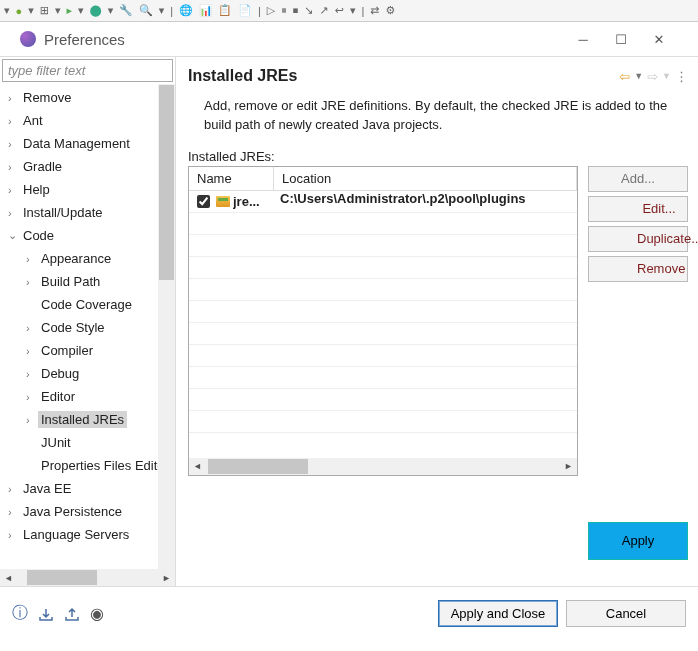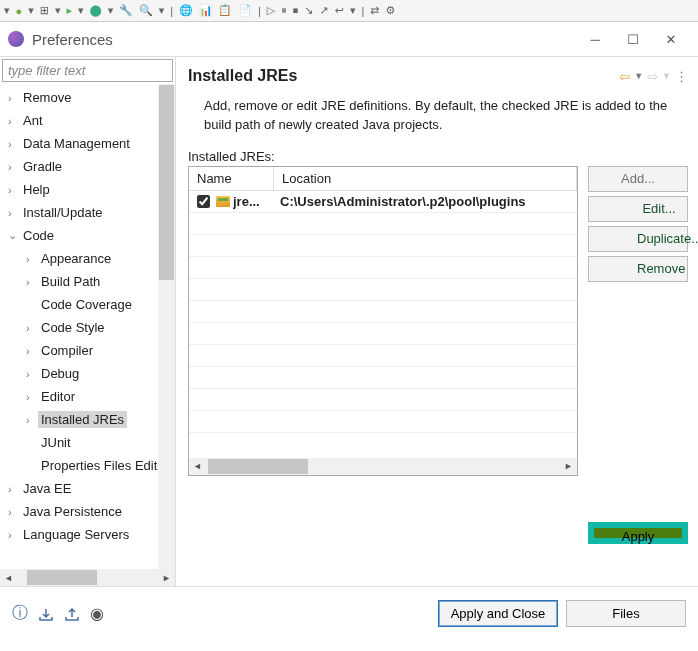--- a/index.html
+++ b/index.html
@@ -1,21 +1,21 @@
 <!DOCTYPE html>
 <html><head>
 <meta charset="utf-8">
 <style>
 * { box-sizing: border-box; font-family: "Segoe UI", Tahoma, sans-serif; font-size: 13px; }
 body { margin: 0; background: #fff; color: #222; width: 698px; height: 651px; overflow: hidden; }
 
 .toolbar { height: 22px; background: #f5f5f5; border-bottom: 1px solid #ccc; display: flex; align-items: center; padding: 0 4px; gap: 6px; }
 .toolbar span { color: #666; font-size: 11px; }
 
-.titlebar { height: 34px; display: flex; align-items: center; padding: 0 8px; }
+.titlebar { height: 34px; display: flex; align-items: center; padding: 0 20px; }
 .titlebar .app-icon { width: 16px; height: 16px; background: radial-gradient(circle at 30% 30%, #a6c, #55a); border-radius: 50%; margin-right: 8px; }
 .titlebar .title { color: #555; font-size: 15px; flex: 1; }
 .titlebar .winbtn { width: 38px; height: 28px; display: flex; align-items: center; justify-content: center; color: #555; }
 
 .dialog-body { display: flex; height: 530px; border-top: 1px solid #ddd; }
 
 .left-pane { width: 176px; border-right: 1px solid #ddd; display: flex; flex-direction: column; }
 .filter { border: 1px solid #aaa; margin: 2px; padding: 3px 5px; color: #888; font-style: italic; }
 .tree-wrap { flex: 1; overflow: hidden; position: relative; }
 .tree { font-size: 13px; color: #222; padding: 2px 0 0 4px; }
@@ -38,36 +38,36 @@
 .nav-icons .back { color: #e0a030; }
 .desc { margin: 12px 0 14px 16px; line-height: 1.45; }
 .table-label { margin-bottom: 2px; }
 .mid-row { display: flex; gap: 10px; }
 .table { border: 1px solid #aaa; flex: 1; height: 310px; display: flex; flex-direction: column; }
 .thead { display: flex; background: #fff; }
 .th { border-right: 1px solid #ddd; border-bottom: 1px solid #ddd; padding: 4px 8px; font-weight: 400; }
 .th.name { width: 85px; }
 .th.loc { flex: 1; }
 .tbody { flex: 1; overflow: hidden; }
-.trow { display: flex; height: 22px; align-items: center; border-bottom: 1px solid #eee; }
+.trow { display: flex; height: 22px; border-bottom: 1px solid #eee; }
 .td.name { width: 85px; display: flex; align-items: center; padding-left: 4px; gap: 3px; overflow: hidden; }
 .td.name .txt { font-weight: 600; white-space: nowrap; overflow: hidden; text-overflow: clip; }
 .td.loc { flex: 1; padding-left: 6px; font-weight: 600; white-space: nowrap; overflow: hidden; }
 .jre-icon { width: 14px; height: 11px; background: linear-gradient(#f4c350,#e09820); border-radius: 1px; display: inline-block; position: relative; }
 .jre-icon::after { content: ""; position: absolute; left: 2px; top: 2px; width: 10px; height: 3px; background: #6a4; }
 .table-hscroll { height: 17px; background: #f0f0f0; display: flex; align-items: center; }
 .table-hscroll .arrow { width: 17px; text-align: center; color: #555; font-size: 9px; }
 .table-hthumb { height: 15px; width: 100px; background: #c6c6c6; margin-left: 2px; }
 
 .side-buttons { width: 100px; display: flex; flex-direction: column; gap: 4px; }
 .side-buttons button { height: 26px; background: #f3f3f3; border: 1px solid #bbb; color: #737373; }
-.side-buttons button:disabled { color: #14532d; padding-left: 48px; }
+.side-buttons button:disabled { color: #7f1d1d; padding-left: 48px; }
 
 .apply-row { display: flex; justify-content: flex-end; margin-top: 46px; }
-.apply-row button { width: 100px; height: 22px; background: #4d7c0f; border: 6px solid #14b8a6; }
+.apply-row button { width: 100px; height: 38px; background: #0ea5e9; border: 1px solid #14b8a6; }
 
 .bottom-bar { border-top: 1px solid #ddd; height: 54px; display: flex; align-items: center; padding: 0 12px; }
 .help-icons { display: flex; gap: 10px; color: #4a6fa5; align-items: center; }
 .help-icons span { font-size: 16px; }
 .bottom-bar .spacer { flex: 1; }
 .bottom-bar button { width: 120px; height: 27px; background: #f3f3f3; border: 1px solid #bbb; margin-left: 8px; }
 .bottom-bar button.primary { border: 1px solid #2e6fb4; box-shadow: inset 0 0 0 1px #7aa9d8; }
 
 input[type=checkbox] { width: 13px; height: 13px; accent-color: #333; }
 svg { display: block; }
@@ -279,14 +279,14 @@
       </span>
     <span>
         <svg width="16" height="14">
           <path d="M2 10 L2 13 L14 13 L14 10 M8 10 L8 2 M5 5 L8 2 L11 5" stroke="#4a6fa5" fill="none" stroke-width="1.5"></path>
         </svg>
       </span>
     <span style="color:#555">◉</span>
   </div>
   <div class="spacer"></div>
   <button class="primary">Apply and Close</button>
-  <button>Files</button>
+  <button>Cancel</button>
 </div>
 
 </body></html>

